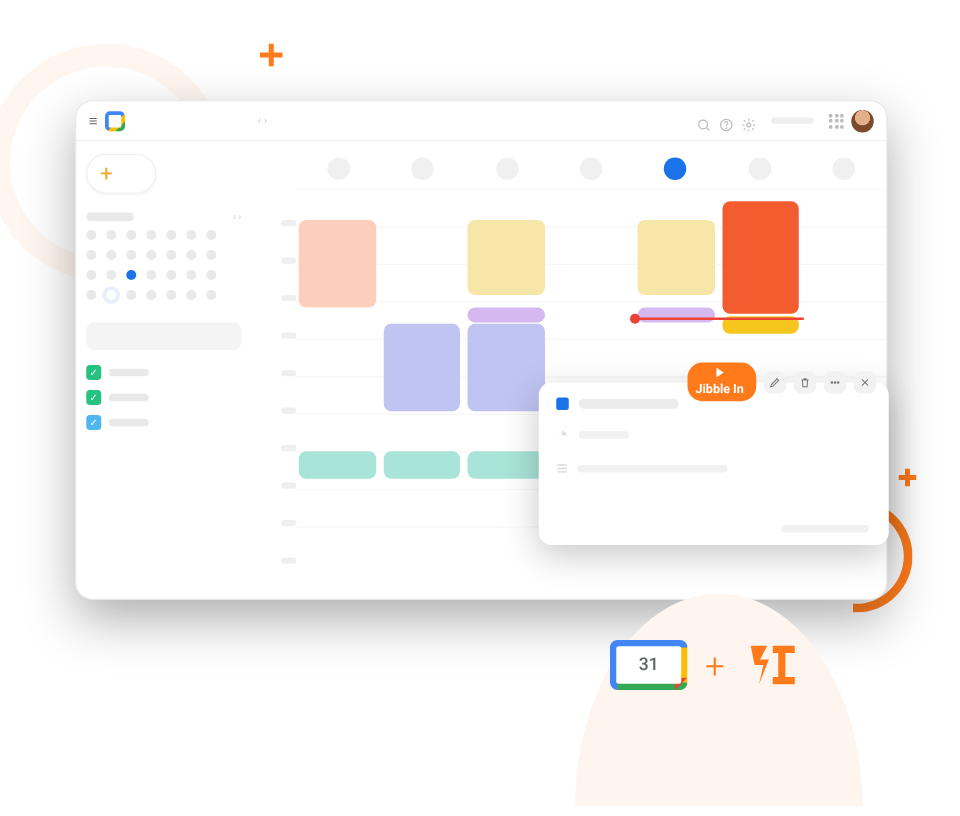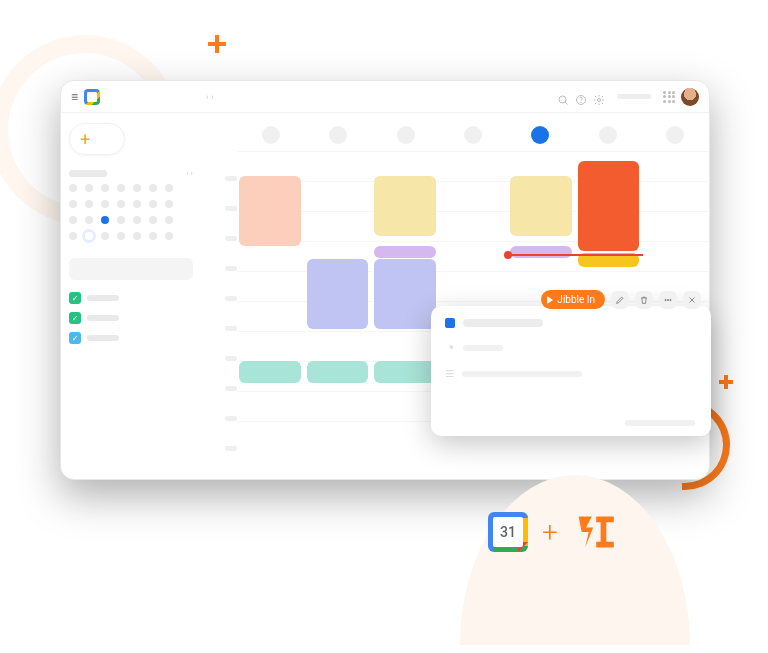--- a/index.html
+++ b/index.html
@@ -66,36 +66,36 @@
   .hours .hr::after{content:"";position:absolute;right:0;bottom:0;width:12px;height:5px;border-radius:3px;background:#efefef;}
   .columns{flex:1;position:relative;}
   .columns .gridline{position:absolute;left:0;right:0;height:1px;background:#f6f6f6;}
   .event{position:absolute;border-radius:6px;}
   .now-line{position:absolute;height:2px;background:#ea4335;}
   .now-line::before{content:"";position:absolute;left:-4px;top:-3px;width:8px;height:8px;border-radius:50%;background:#ea4335;}
 
   
   .popup{position:absolute;left:370px;top:225px;width:280px;height:130px;background:#fff;border-radius:10px;box-shadow:0 8px 28px rgba(0,0,0,.22);padding:12px 14px 10px;}
   .popup-toolbar{position:absolute;right:10px;top:-16px;display:flex;gap:6px;align-items:center;}
-  .jibble-pill{background:#ff7a1a;color:#fff;font-size:10px;font-weight:400;padding:4px 10px 4px 6px;border-radius:12px;display:flex;align-items:center;gap:4px;cursor:pointer;}
+  .jibble-pill{background:#ff7a1a;color:#fff;font-size:10px;font-weight:700;padding:4px 10px 4px 6px;border-radius:12px;display:flex;align-items:center;gap:4px;cursor:pointer;flex-direction:column;}
   .jibble-pill .play{width:0;height:0;border-top:4px solid transparent;border-bottom:4px solid transparent;border-left:6px solid #fff;border-radius:1px;}
   .icon-btn{width:18px;height:18px;border-radius:6px;background:#f2f2f2;display:flex;align-items:center;justify-content:center;color:#777;cursor:pointer;}
   .icon-btn svg{width:10px;height:10px;stroke:currentColor;fill:none;stroke-width:2;}
   .popup .title-row{display:flex;align-items:center;gap:8px;}
   .popup .title-row .sq{width:10px;height:10px;border-radius:2px;background:#1a73e8;}
   .popup .title-row .bar{width:80px;height:8px;border-radius:4px;background:#ececec;}
   .popup .meta{margin-top:10px;display:flex;flex-direction:column;gap:7px;}
   .popup .meta .row{display:flex;align-items:center;gap:8px;color:#ddd;}
   .popup .meta .row .bar{height:6px;border-radius:3px;background:#f1f1f1;}
   .popup .footer-bar{position:absolute;right:16px;bottom:10px;width:70px;height:6px;border-radius:3px;background:#f1f1f1;}
 
   
   .int-circle{position:absolute;left:460px;top:475px;width:230px;height:170px;background:#fdf5ee;border-radius:50% 50% 0 0 / 100% 100% 0 0;}
   .integration{position:absolute;left:488px;top:510px;display:flex;align-items:center;gap:14px;}
-  .gcal-logo{width:40px;height:40px;position:relative;}
+  .gcal-logo{width:62px;height:40px;position:relative;}
   .gcal-logo .box{position:absolute;inset:5px;background:#fff;border-radius:2px;z-index:2;display:flex;align-items:center;justify-content:center;font-size:14px;font-weight:500;color:#5f6368;}
   .gcal-logo::before{content:"";position:absolute;inset:0;border-radius:6px;background:
      linear-gradient(#4285f4,#4285f4) left/6px 100% no-repeat,
      linear-gradient(#4285f4,#4285f4) top/100% 6px no-repeat,
      linear-gradient(#34a853,#34a853) bottom/100% 6px no-repeat,
      linear-gradient(#fbbc05,#fbbc05) right/6px 100% no-repeat;}
   .gcal-logo::after{content:"";position:absolute;right:0;bottom:0;width:10px;height:10px;background:#ea4335;clip-path:polygon(0 100%,100% 0,0 0);border-bottom-right-radius:6px;}
   .int-plus{color:#ff7a1a;font-size:28px;font-weight:300;}
   .jibble-logo{width:44px;height:44px;}
   .jibble-logo svg{width:100%;height:100%;}

